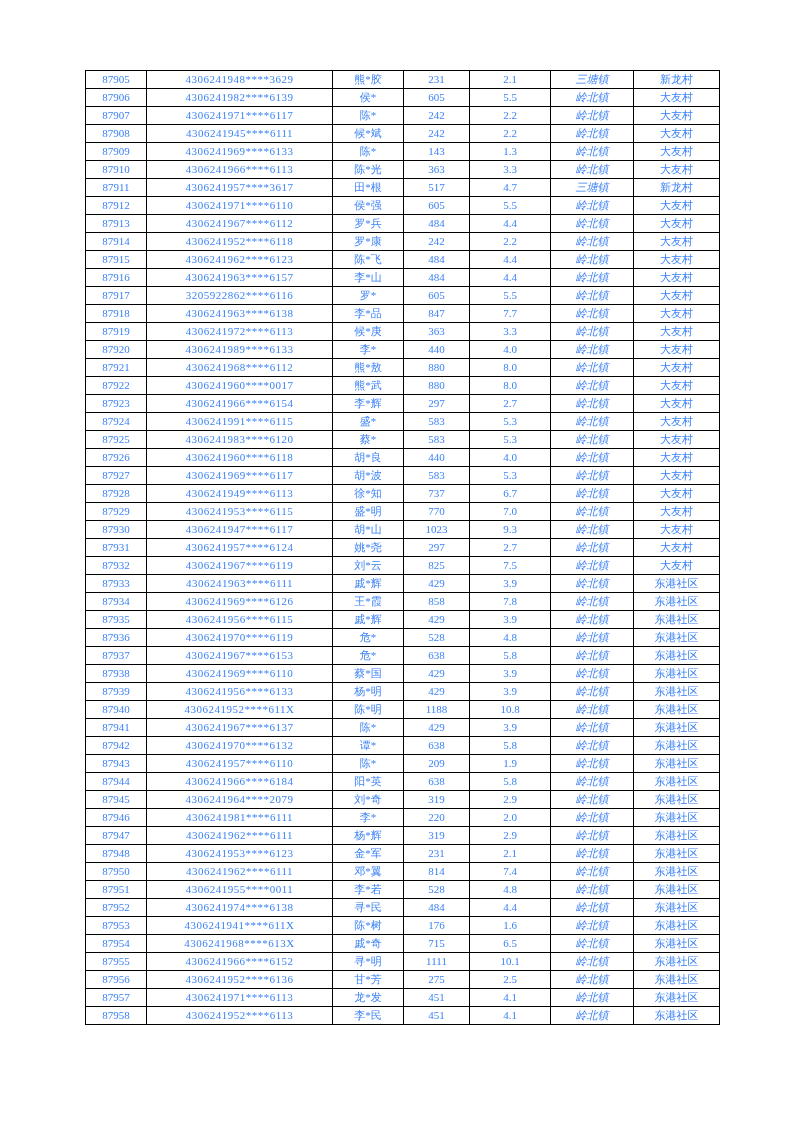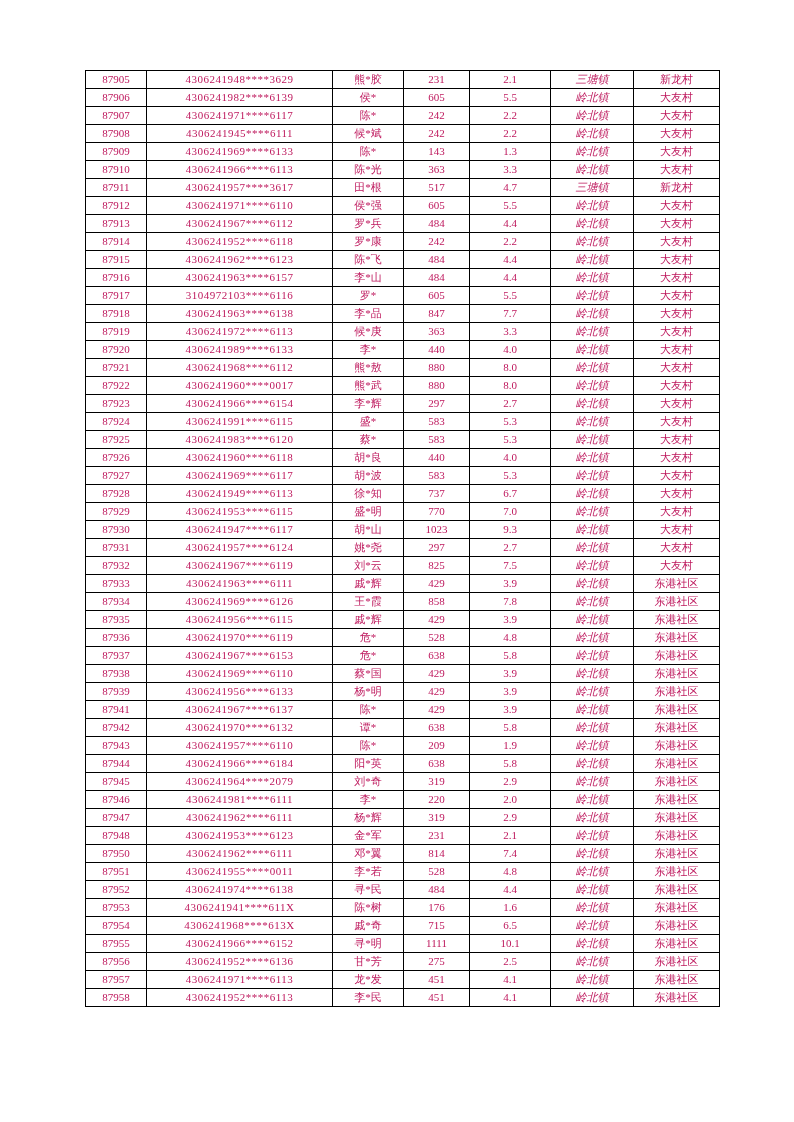--- a/index.html
+++ b/index.html
@@ -6,21 +6,21 @@
     margin: 0;
     padding: 0;
     background: #ffffff;
   }
   .page {
     position: relative;
     width: 794px;
     height: 1122px;
     background: #ffffff;
     font-family: "Liberation Serif", "DejaVu Serif", serif;
-    color: #be185d;
+    color: #3b82f6;
     overflow: hidden;
   }
   table.records {
     position: absolute;
     left: 85px;
     top: 70px;
     width: 625px;
     border-collapse: collapse;
     table-layout: fixed;
   }
@@ -151,21 +151,21 @@
           <td class="col-seq">87916</td>
           <td class="col-id">4306241963****6157</td>
           <td class="col-name">李*山</td>
           <td class="col-amount">484</td>
           <td class="col-rate">4.4</td>
           <td class="col-town">岭北镇</td>
           <td class="col-village">大友村</td>
         </tr>
         <tr>
           <td class="col-seq">87917</td>
-          <td class="col-id">3104972103****6116</td>
+          <td class="col-id">3205922862****6116</td>
           <td class="col-name">罗*</td>
           <td class="col-amount">605</td>
           <td class="col-rate">5.5</td>
           <td class="col-town">岭北镇</td>
           <td class="col-village">大友村</td>
         </tr>
         <tr>
           <td class="col-seq">87918</td>
           <td class="col-id">4306241963****6138</td>
           <td class="col-name">李*品</td>
@@ -357,20 +357,29 @@
         <tr>
           <td class="col-seq">87939</td>
           <td class="col-id">4306241956****6133</td>
           <td class="col-name">杨*明</td>
           <td class="col-amount">429</td>
           <td class="col-rate">3.9</td>
           <td class="col-town">岭北镇</td>
           <td class="col-village">东港社区</td>
         </tr>
         <tr>
+          <td class="col-seq">87940</td>
+          <td class="col-id">4306241952****611X</td>
+          <td class="col-name">陈*明</td>
+          <td class="col-amount">1188</td>
+          <td class="col-rate">10.8</td>
+          <td class="col-town">岭北镇</td>
+          <td class="col-village">东港社区</td>
+        </tr>
+        <tr>
           <td class="col-seq">87941</td>
           <td class="col-id">4306241967****6137</td>
           <td class="col-name">陈*</td>
           <td class="col-amount">429</td>
           <td class="col-rate">3.9</td>
           <td class="col-town">岭北镇</td>
           <td class="col-village">东港社区</td>
         </tr>
         <tr>
           <td class="col-seq">87942</td>

